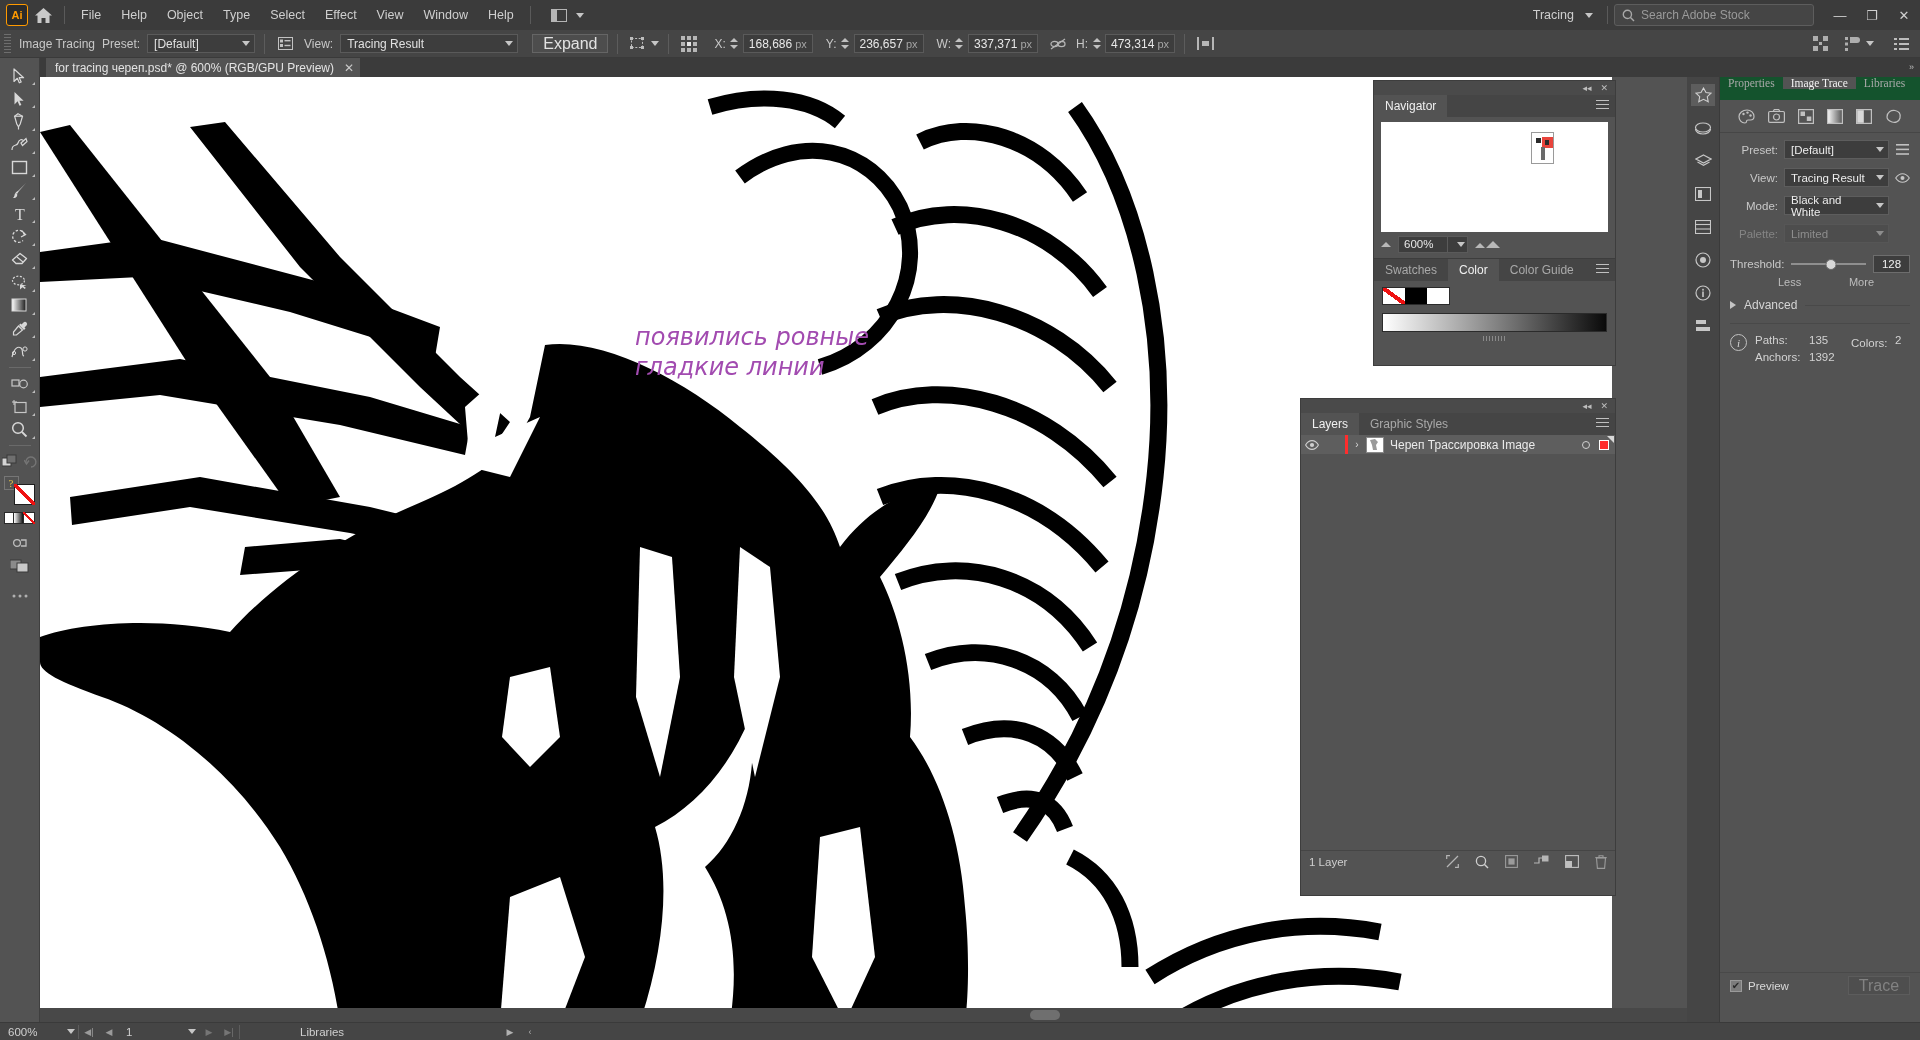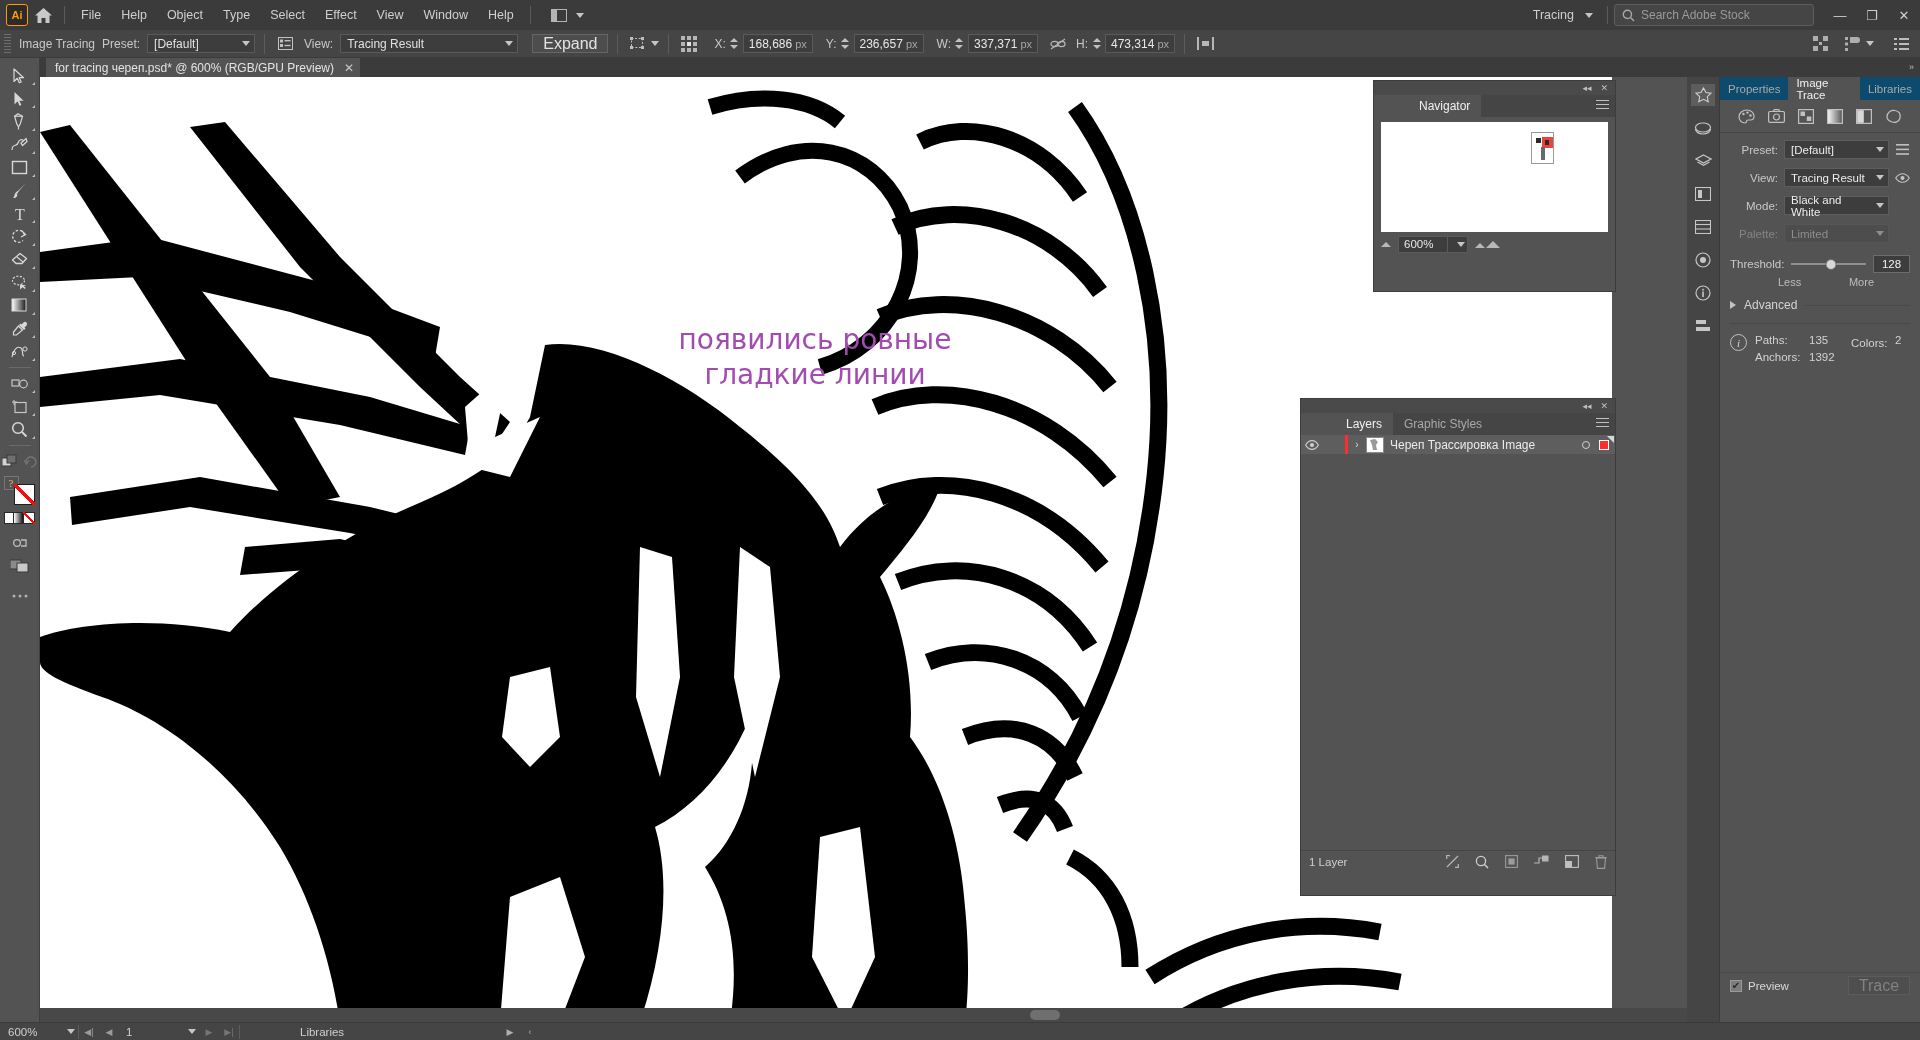--- a/index.html
+++ b/index.html
@@ -65,22 +65,22 @@
   
   .tabstrip { position:absolute; left:40px; top:58px; right:0; height:19px; background:#3b3b3b; }
   .doctab { position:absolute; left:6px; top:0; height:19px; background:#535353;
     display:flex; align-items:center; padding:0 6px 0 9px; gap:10px; font-size:12px; color:#e3e3e3; }
   .doctab .x { color:#c9c9c9; font-size:12px; }
 
   
   .canvas-wrap { position:absolute; left:40px; top:77px; right:0; bottom:18px; background:#535353; overflow:hidden; }
   .artboard { position:absolute; left:0; top:0; width:1572px; height:945px; background:#ffffff; }
   .artwork { position:absolute; left:0; top:0; width:1572px; height:945px; }
-  .canvas-text { position:absolute; left:595px; top:245px; width:360px; text-align:center;
-    color:#a24bb0; font-size:28px; line-height:1.25; font-family:"DejaVu Sans", sans-serif; }
+  .canvas-text { position:absolute; left:595px; top:245px; width:360px; text-align:left;
+    color:#a24bb0; font-size:24px; line-height:1.25; font-family:"DejaVu Sans", sans-serif;font-style:italic; }
   .scroll-v { position:absolute; right:0; top:0; bottom:14px; width:14px; background:#484848; }
   .scroll-v .thumb { position:absolute; left:2px; width:10px; top:430px; height:100px; background:#6f6f6f; border-radius:5px; }
   .scroll-v .arw { position:absolute; left:0; width:14px; height:14px; display:flex; align-items:center; justify-content:center; }
   .scroll-h { position:absolute; left:0; right:14px; bottom:0; height:14px; background:#484848; }
   .scroll-h .thumb { position:absolute; top:2px; height:10px; left:990px; width:30px; background:#6f6f6f; border-radius:5px; }
 
   
   .statusbar { position:absolute; left:0; bottom:0; width:1920px; height:18px; background:#454545;
     display:flex; align-items:center; font-size:11.5px; color:#d0d0d0; border-top:1px solid #3a3a3a; }
   .sb-zoom { width:58px; height:16px; background:#454545; display:flex; align-items:center; padding-left:8px; }
@@ -88,21 +88,21 @@
   .sb-nav { width:20px; display:flex; align-items:center; justify-content:center; color:#9a9a9a; font-size:9px; }
   .sb-page { width:60px; height:16px; padding-left:7px; display:flex; align-items:center; }
   .sb-status { margin-left:60px; }
   .sb-sep { width:1px; height:14px; background:#5c5c5c; }
 
   
   .panel { position:absolute; background:#535353; border:1px solid #3d3d3d; }
   .panel-head { height:14px; background:#4a4a4a; display:flex; align-items:center;
     justify-content:flex-end; gap:9px; padding-right:7px; }
   .ph-btn { color:#bdbdbd; font-size:9px; line-height:1; }
-  .tabrow { height:22px; background:#454545; display:flex; align-items:stretch; position:relative;margin-left:34px; }
+  .tabrow { height:22px; background:#454545; display:flex; align-items:stretch; position:relative; }
   .ptab { display:flex; align-items:center; padding:0 11px; font-size:12px; color:#a9a9a9; }
   .ptab.active { background:#535353; color:#f0f0f0; }
   .pmenu { position:absolute; right:6px; top:5px; width:13px; height:11px;
     background:repeating-linear-gradient(to bottom,#c0c0c0 0 1.5px,transparent 1.5px 4px); }
 
   
   #navigator { left:1373px; top:80px; width:243px; height:212px; }
   .nav-view { margin:5px 7px 0 7px; height:110px; background:#fff; position:relative; }
   .nav-thumb { position:absolute; left:150px; top:10px; width:23px; height:32px;
     background:#fff; border:1px solid #9a9a9a; overflow:hidden; }
@@ -149,21 +149,21 @@
   .lf-icons { margin-left:auto; display:flex; gap:16px; align-items:center; }
 
   
   .rail { position:absolute; right:200px; top:77px; bottom:18px; width:33px; background:#454545;
     border-right:1px solid #3a3a3a; display:flex; flex-direction:column; align-items:center; padding-top:7px; gap:11px; }
   .rail .ri { width:24px; height:22px; display:flex; align-items:center; justify-content:center; }
   .rail .ri.sel { background:#5d5d5d; }
 
   .rdock { position:absolute; right:0; top:58px; bottom:18px; width:200px; background:#535353; }
   .rdock-top { height:19px; background:#3b3b3b; display:flex; align-items:center; justify-content:flex-end; padding-right:6px; }
-  .it-tabs { height:23px; background:#0c4a6e; display:flex; align-items:center; }
+  .it-tabs { height:23px; background:#14532d; display:flex; align-items:flex-start;font-family:Liberation Serif, serif; }
   .it-tab { display:flex; align-items:center; padding:0 8px; font-size:11.5px; color:#a9a9a9; }
   .it-tab.active { background:#535353; color:#f2f2f2; }
   .it-modes { height:33px; display:flex; align-items:center; justify-content:center; gap:13px; border-bottom:1px solid #464646; }
   .it-row { display:flex; align-items:center; padding:0 10px; height:23px; margin-top:5px; gap:6px; }
   .it-lbl { width:48px; text-align:right; font-size:11.5px; color:#c8c8c8; }
   .it-lbl.dis { color:#858585; }
   .it-sel { flex:1; height:19px; background:#3d3d3d; border:1px solid #5d5d5d; display:flex;
     align-items:center; padding:0 4px 0 6px; font-size:11.5px; color:#ececec; }
   .it-sel.dis { background:#4d4d4d; border-color:#565656; color:#8d8d8d; }
   .it-sel .cv { flex:1; }
@@ -658,20 +658,37 @@
           <span class="chev"></span>
         </div>
       </div>
       <div style="display:flex;align-items:flex-end;gap:1px">
         <div class="mtn sm"></div>
           <div class="mtn"></div>
       </div>
     </div>
   </div>
 
+  <div class="panel" id="colorpanel">
+    <div class="tabrow">
+      <div class="ptab">Swatches</div>
+      <div class="ptab active">Color</div>
+      <div class="ptab">Color Guide</div>
+      <div class="pmenu"></div>
+    </div>
+    <div class="cp-body">
+      <div class="cp-swatches">
+        <div class="cp-sw cp-none"></div>
+        <div class="cp-sw" style="background:#000"></div>
+        <div class="cp-sw" style="background:#fff"></div>
+      </div>
+      <div class="cp-ramp"></div>
+      <div class="cp-grip"></div>
+    </div>
+  </div>
 
   <div class="panel" id="layerspanel">
     <div class="panel-head">
       <span class="ph-btn">◂◂</span>
       <span class="ph-btn">✕</span>
     </div>
     <div class="tabrow">
       <div class="ptab active">Layers</div>
       <div class="ptab">Graphic Styles</div>
       <div class="pmenu"></div>

